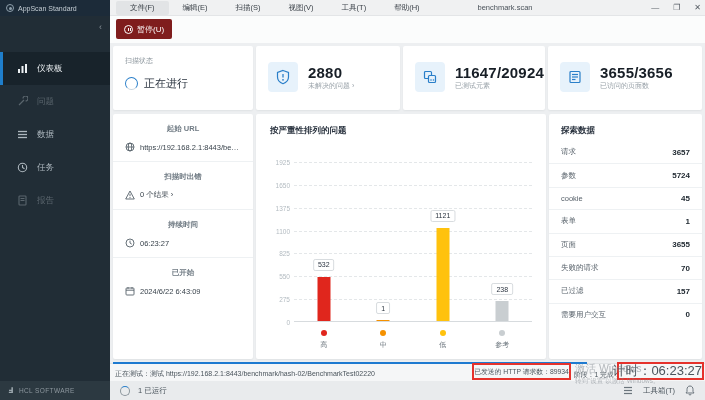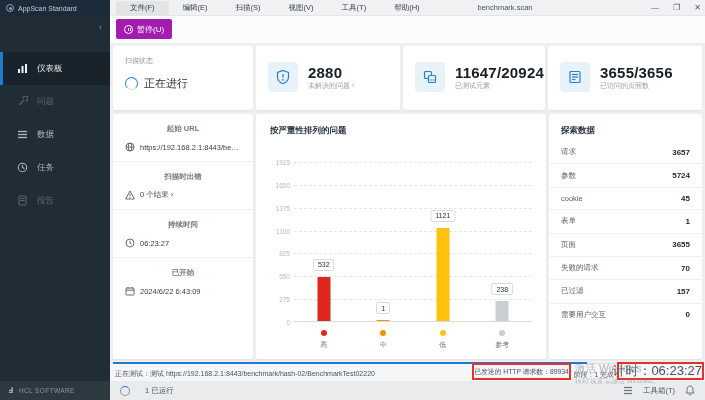--- a/index.html
+++ b/index.html
@@ -14,21 +14,21 @@
   .brand-logo::after { content:""; position:absolute; left:2px; top:2px; width:3px; height:3px; border-radius:50%; background:#8fa0ad; }
   .menus { position:absolute; left:116px; top:0; height:16px; display:flex; align-items:center; }
   .menu-item { font-size:7.5px; color:#3a4148; padding:2px 14px; border-radius:2px; cursor:default; white-space:nowrap; }
   .menu-item.first { background:#e2e4e6; }
   .win-title { position:absolute; left:430px; top:0; width:150px; height:24px; text-align:center; line-height:16px; font-size:7.5px; color:#4a525a; }
   .win-controls { position:absolute; right:4px; top:0; height:16px; display:flex; align-items:center; gap:14px; color:#555c63; font-size:8px; }
   .win-controls span { cursor:default; line-height:16px; }
 
   
   .toolbar { position:absolute; left:110px; top:16px; width:595px; height:27px; background:#fbfcfc; z-index:5; }
-  .pause-btn { position:absolute; left:6px; top:3px; height:20px; padding:0 8px; background:#a21caf; border:none; border-radius:2px; color:#fff; font-size:8px; display:flex; align-items:center; gap:4px; cursor:pointer; font-family:inherit; }
+  .pause-btn { position:absolute; left:6px; top:3px; height:20px; padding:0 8px; background:#7f1d1d; border:none; border-radius:2px; color:#fff; font-size:8px; display:flex; align-items:center; gap:4px; cursor:pointer; font-family:inherit; }
   .pause-ico { width:9px; height:9px; border:1px solid #fff; border-radius:50%; position:relative; display:inline-block; }
   .pause-ico::before, .pause-ico::after { content:""; position:absolute; top:2px; width:1px; height:3px; background:#fff; }
   .pause-ico::before { left:2.5px; } .pause-ico::after { left:4.5px; }
 
   
   .sidebar { position:absolute; left:0; top:16px; width:110px; height:365px; background:#212d36; z-index:5; }
   .collapse { position:absolute; right:8px; top:6px; color:#8a949b; font-size:9px; cursor:pointer; }
   .nav { position:absolute; left:0; top:36px; width:110px; }
   .nav-item { height:33px; display:flex; align-items:center; gap:9px; padding-left:14px; font-size:8.5px; color:#aeb8bf; cursor:pointer; border-left:3px solid transparent; }
   .nav-item.active { background:#18232b; border-left-color:#1f7ecb; color:#eef2f5; }
@@ -89,21 +89,21 @@
   .anno-box { position:absolute; border:2px solid #e5322c; background:#f5f6f7; display:flex; align-items:center; justify-content:center; font-size:6.8px; color:#4a545c; white-space:nowrap; z-index:5; }
   #anno-http { left:472px; top:363px; width:99px; height:17px; }
   #anno-timer { left:617px; top:362px; width:87px; height:18px; font-size:13px;justify-content:flex-end; }
   #sb-phase { left:574px; top:6px; font-size:6.8px; }
   .watermark { position:absolute; left:575px; top:362px; z-index:7; opacity:.55; pointer-events:none; color:#7c838a; }
   .watermark .w1 { font-size:10.5px; }
   .watermark .w2 { font-size:6.5px; margin-top:1px; }
 
   
   .footerbar { position:absolute; left:110px; top:381px; width:595px; height:19px; background:#e9ebed; z-index:5; display:flex; align-items:center; }
-  .run-status { display:flex; align-items:center; gap:15px; margin-left:10px; font-size:7.5px; color:#4a545c; }
+  .run-status { display:flex; align-items:center; gap:8px; margin-left:10px; font-size:7.5px; color:#4a545c; }
   .spin-ring { width:10px; height:10px; border-radius:50%; border:1.5px solid #8b959c; border-top-color:#2a7fc9; }
   .footer-right { margin-left:auto; display:flex; align-items:center; gap:10px; margin-right:10px; font-size:7.5px; color:#4a545c; }
   svg { display:block; }
 </style>
 </head>
 <body>
 
 <div id="app">
 
   <div class="titlebar">

